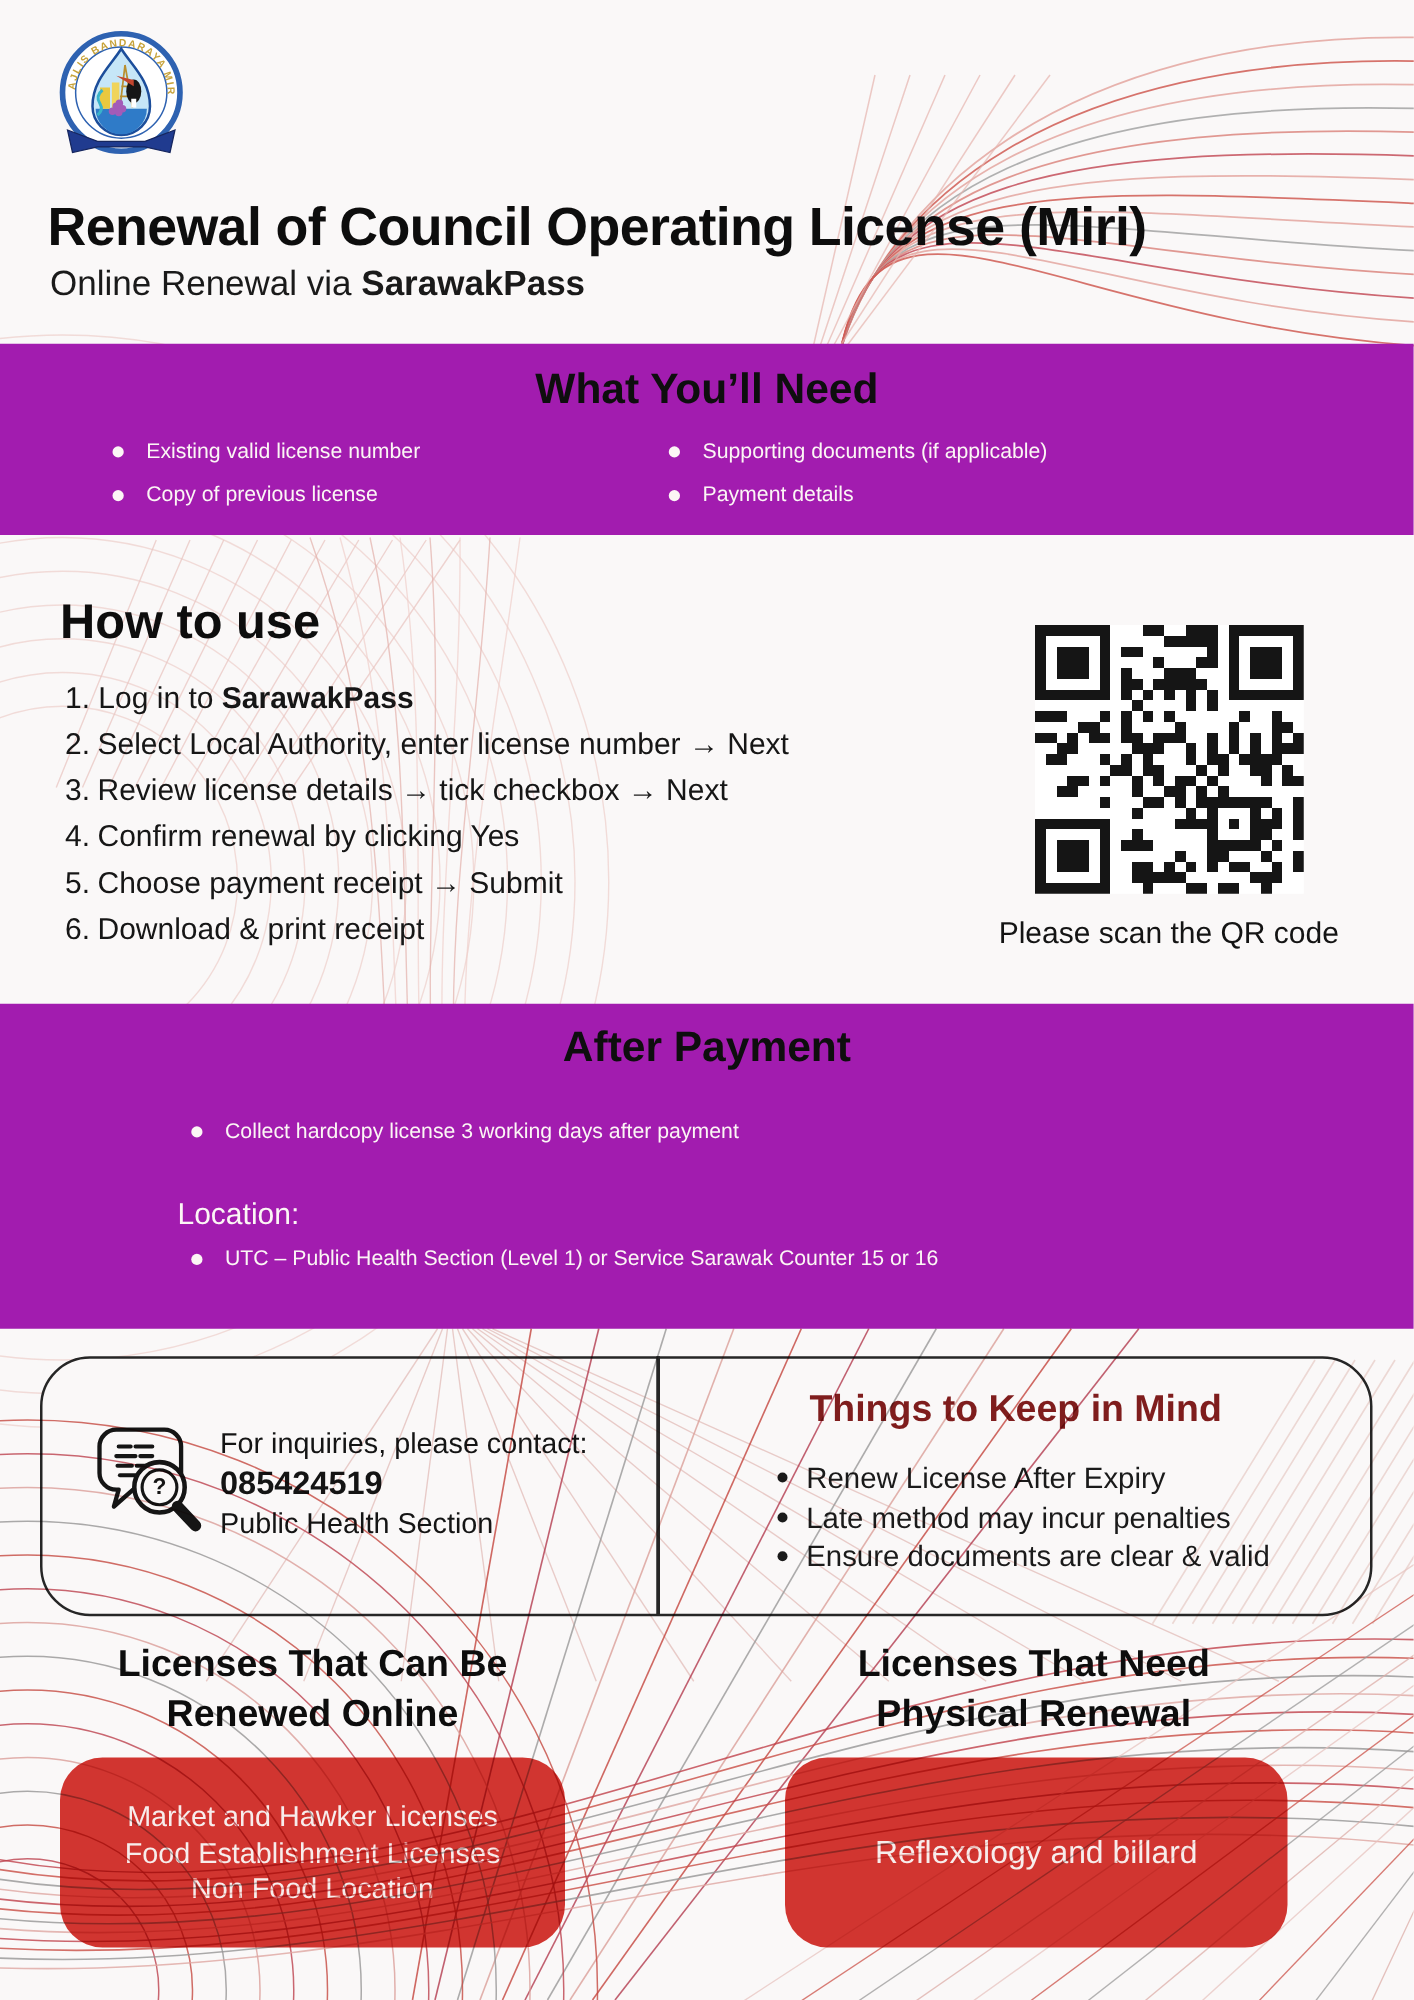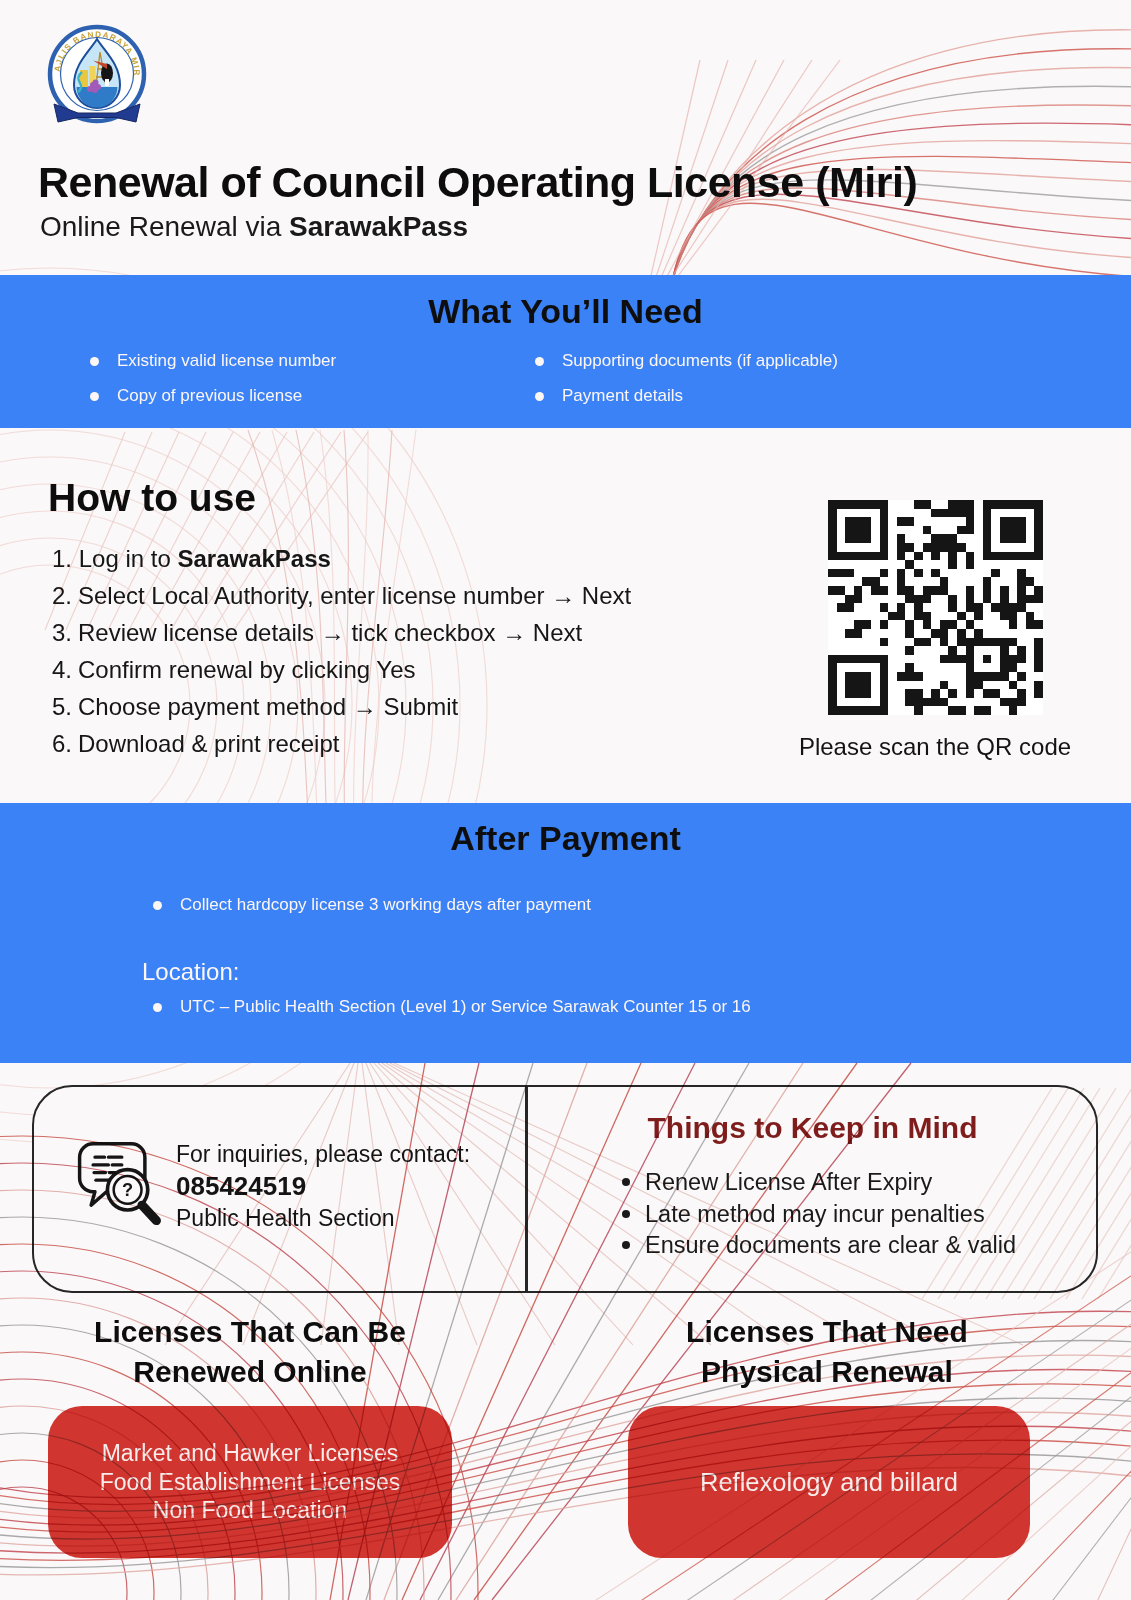--- a/index.html
+++ b/index.html
@@ -11,21 +11,21 @@
   .z2{z-index:2;}
   .z6{z-index:6;}
 
   
   .logo{left:46px;top:24px;width:102px;height:110px;}
   .title{left:38px;top:158px;width:1080px;font-size:43px;font-weight:700;letter-spacing:-0.5px;color:#0D0D0D;line-height:48px;}
   .subtitle{left:40px;top:211px;font-size:28px;color:#1A1A1A;}
   .subtitle b{font-weight:700;}
 
   
-  .banner{left:0;width:1131px;background:#3b82f6;}
+  .banner{left:0;width:1131px;background:#a21caf;}
   .banner1{top:275px;height:153px;}
   .banner2{top:803px;height:260px;}
   .banner h2{position:absolute;left:0;width:100%;margin:0;text-align:center;
              font-size:34px;font-weight:700;color:#0E0E0E;}
   .banner1 h2{top:17px;}
   .banner2 h2{top:16px;}
   .wbul{position:absolute;display:flex;align-items:flex-start;color:#FCF6F5;font-size:17px;line-height:28px;}
   .wbul::before{content:"";flex:none;width:9px;height:9px;border-radius:50%;background:#FCF6F5;margin:10px 18px 0 0;}
   .label-light{position:absolute;color:#FCF6F5;font-size:24px;line-height:28px;}
 
@@ -169,21 +169,21 @@
       <span>Payment details</span>
     </div>
 </section>
 
 <h2 class="abs howto-title z2" style="margin:0;">How to use</h2>
 <div class="abs steps z2">
   <div class="step"><span class="num">1. </span><span>Log in to </span><b>SarawakPass</b></div>
   <div class="step"><span class="num">2.</span><span>Select Local Authority, enter license number → Next</span></div>
   <div class="step"><span class="num">3.</span><span>Review license details → tick checkbox → Next</span></div>
   <div class="step"><span class="num">4.</span><span>Confirm renewal by clicking Yes</span></div>
-  <div class="step"><span class="num">5.</span><span>Choose payment method → Submit</span></div>
+  <div class="step"><span class="num">5.</span><span>Choose payment receipt → Submit</span></div>
   <div class="step"><span class="num">6.</span><span>Download &amp; print receipt</span></div>
 </div>
 
 <svg id="qr" class="abs qr z2" viewBox="0 0 25 25" shape-rendering="crispEdges">
     <rect x="0" y="0" width="1" height="1" fill="#151515"></rect>
     <rect x="1" y="0" width="1" height="1" fill="#151515"></rect>
     <rect x="2" y="0" width="1" height="1" fill="#151515"></rect>
     <rect x="3" y="0" width="1" height="1" fill="#151515"></rect>
     <rect x="4" y="0" width="1" height="1" fill="#151515"></rect>
     <rect x="5" y="0" width="1" height="1" fill="#151515"></rect>

